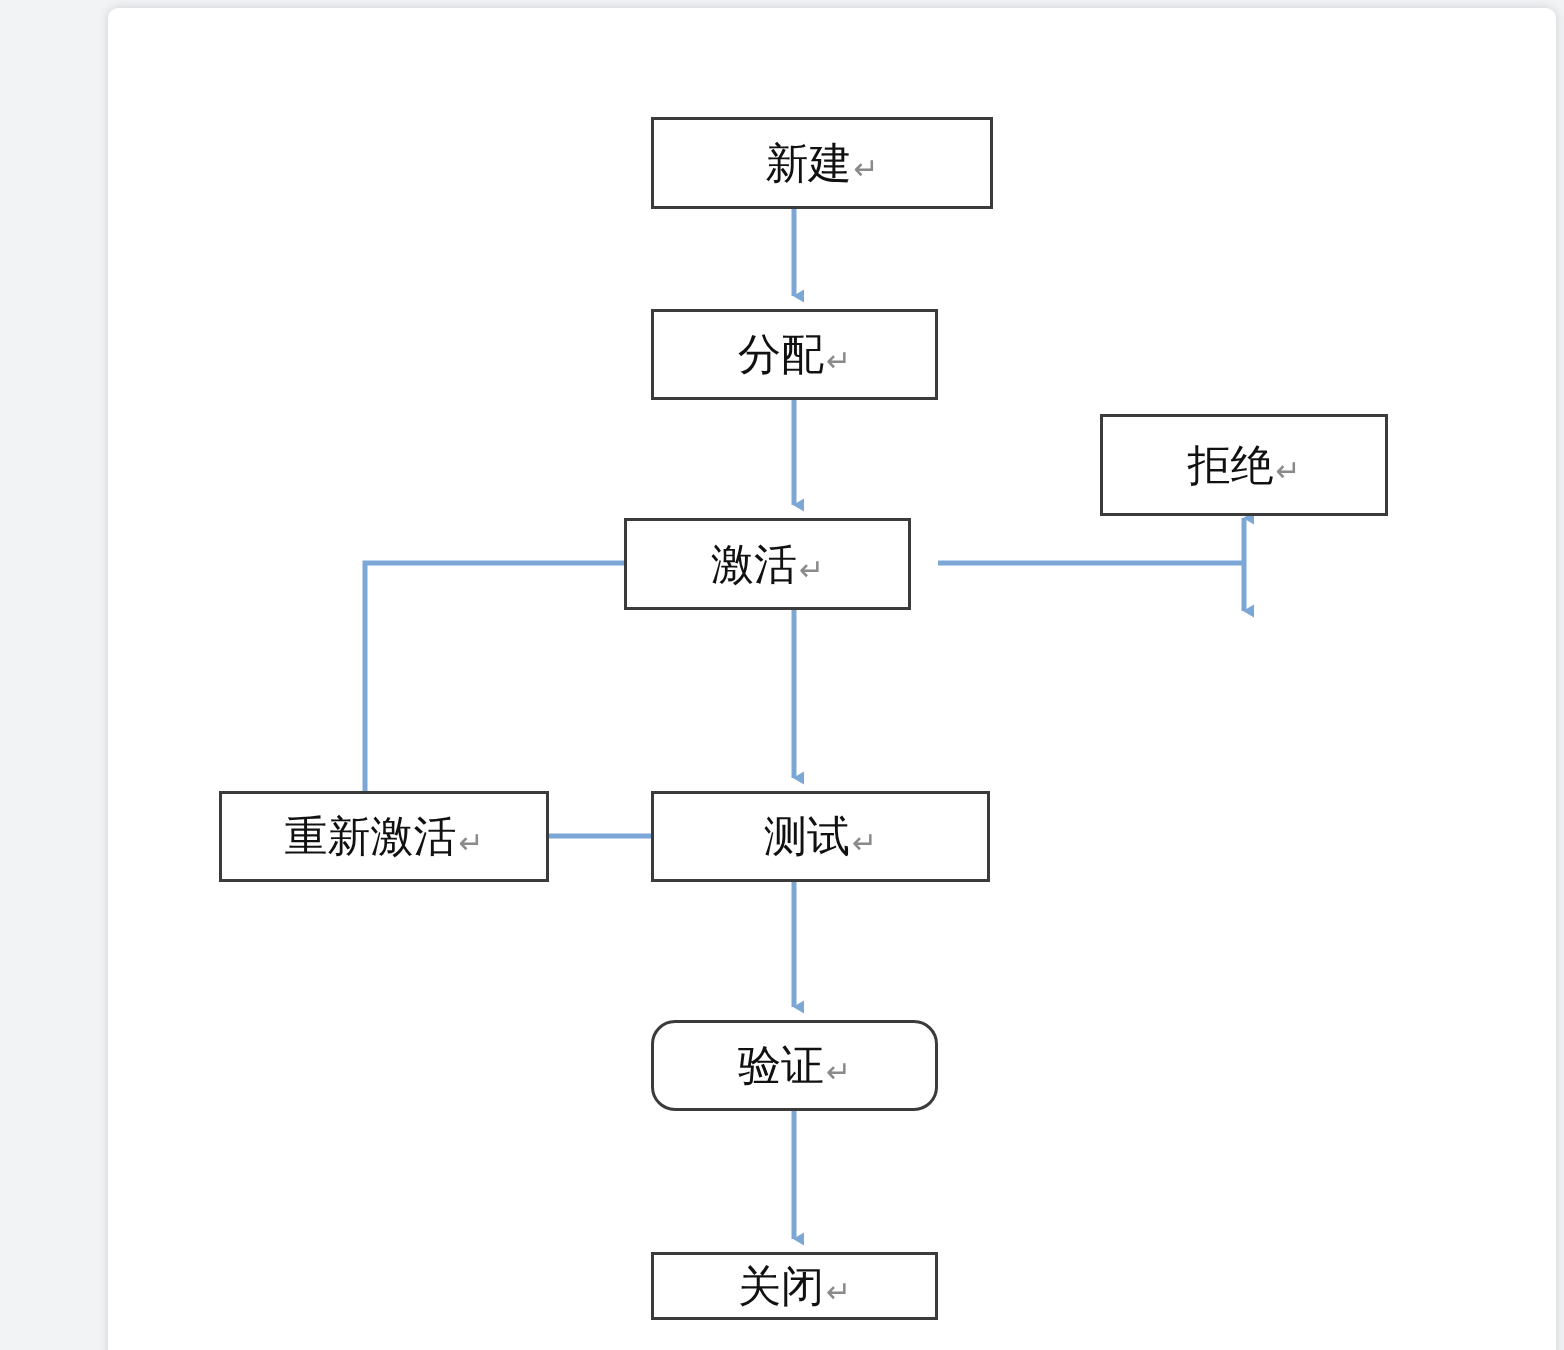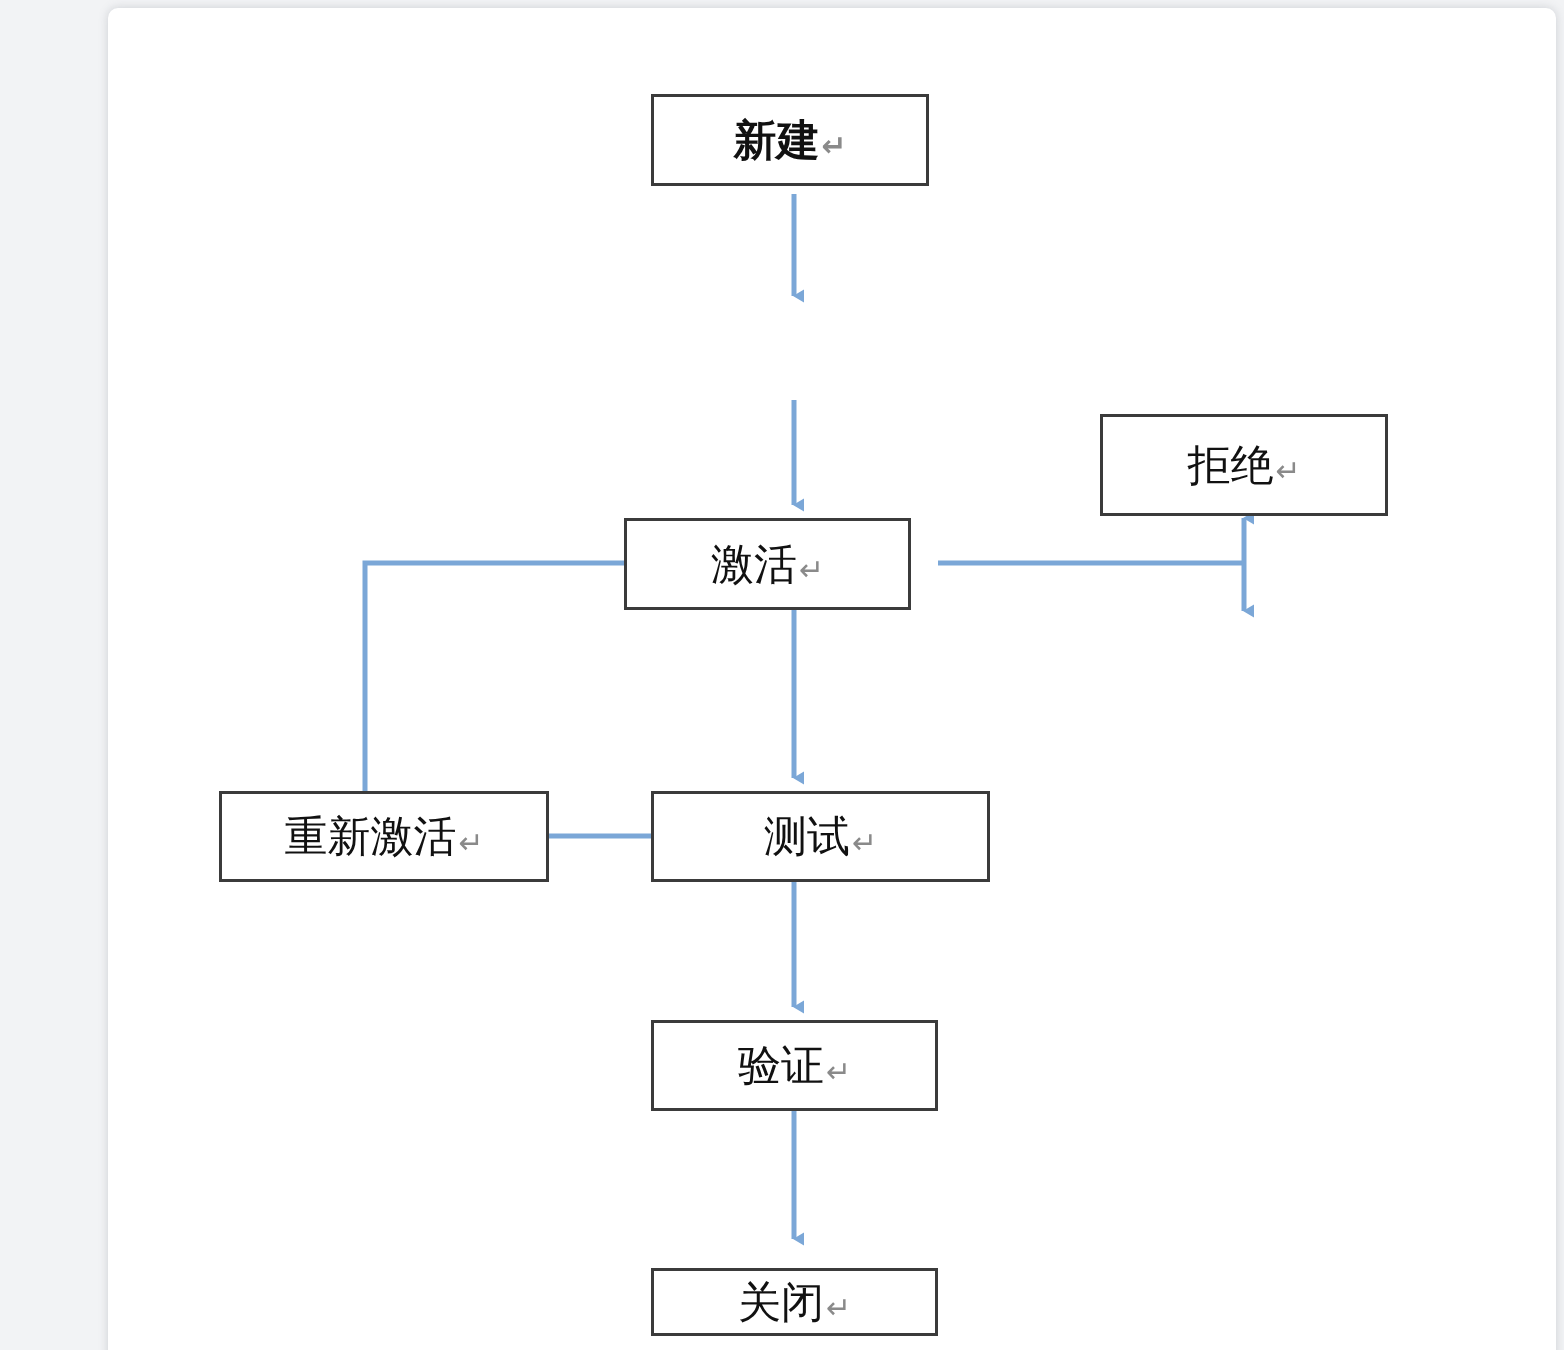--- a/index.html
+++ b/index.html
@@ -109,44 +109,47 @@
 
       <line x1="938" y1="563" x2="1244" y2="563" stroke="#7ba7d7" stroke-width="5"></line>
 
       <line x1="1244" y1="518" x2="1244" y2="611" stroke="#7ba7d7" stroke-width="5" marker-start="url(#ah-up)" marker-end="url(#ah-down)"></line>
 
       <line x1="794" y1="882" x2="794" y2="1007" stroke="#7ba7d7" stroke-width="5" marker-end="url(#ah-down)"></line>
 
       <line x1="794" y1="1111" x2="794" y2="1239" stroke="#7ba7d7" stroke-width="5" marker-end="url(#ah-down)"></line>
     </svg>
 
-    <div class="node" style="left:651px; top:94px; width:278px; height:92px;font-weight:bold;">
+    <div class="node" style="left:651px; top:117px; width:342px; height:92px;">
       <span class="label"><span>新建</span><span class="pilcrow">↵</span></span>
     </div>
 
+    <div class="node" style="left:651px; top:309px; width:287px; height:91px;">
+      <span class="label"><span>分配</span><span class="pilcrow">↵</span></span>
+    </div>
 
     <div class="node" style="left:624px; top:518px; width:287px; height:92px;">
       <span class="label"><span>激活</span><span class="pilcrow">↵</span></span>
     </div>
 
     <div class="node" style="left:1100px; top:414px; width:288px; height:102px;">
       <span class="label"><span>拒绝</span><span class="pilcrow">↵</span></span>
     </div>
 
 
     <div class="node" style="left:219px; top:791px; width:330px; height:91px;">
       <span class="label"><span>重新激活</span><span class="pilcrow">↵</span></span>
     </div>
 
     <div class="node" style="left:651px; top:791px; width:339px; height:91px;">
       <span class="label"><span>测试</span><span class="pilcrow">↵</span></span>
     </div>
 
-    <div class="node" style="left:651px; top:1020px; width:287px; height:91px;">
+    <div class="node" style="left:651px; top:1020px; width:287px; height:91px;border-radius:24px;">
       <span class="label"><span>验证</span><span class="pilcrow">↵</span></span>
     </div>
 
-    <div class="node" style="left:651px; top:1252px; width:287px; height:68px;margin-top:16px;">
+    <div class="node" style="left:651px; top:1252px; width:287px; height:68px;">
       <span class="label"><span>关闭</span><span class="pilcrow">↵</span></span>
     </div>
 
   </div>
 </div>
 
 </body></html>

